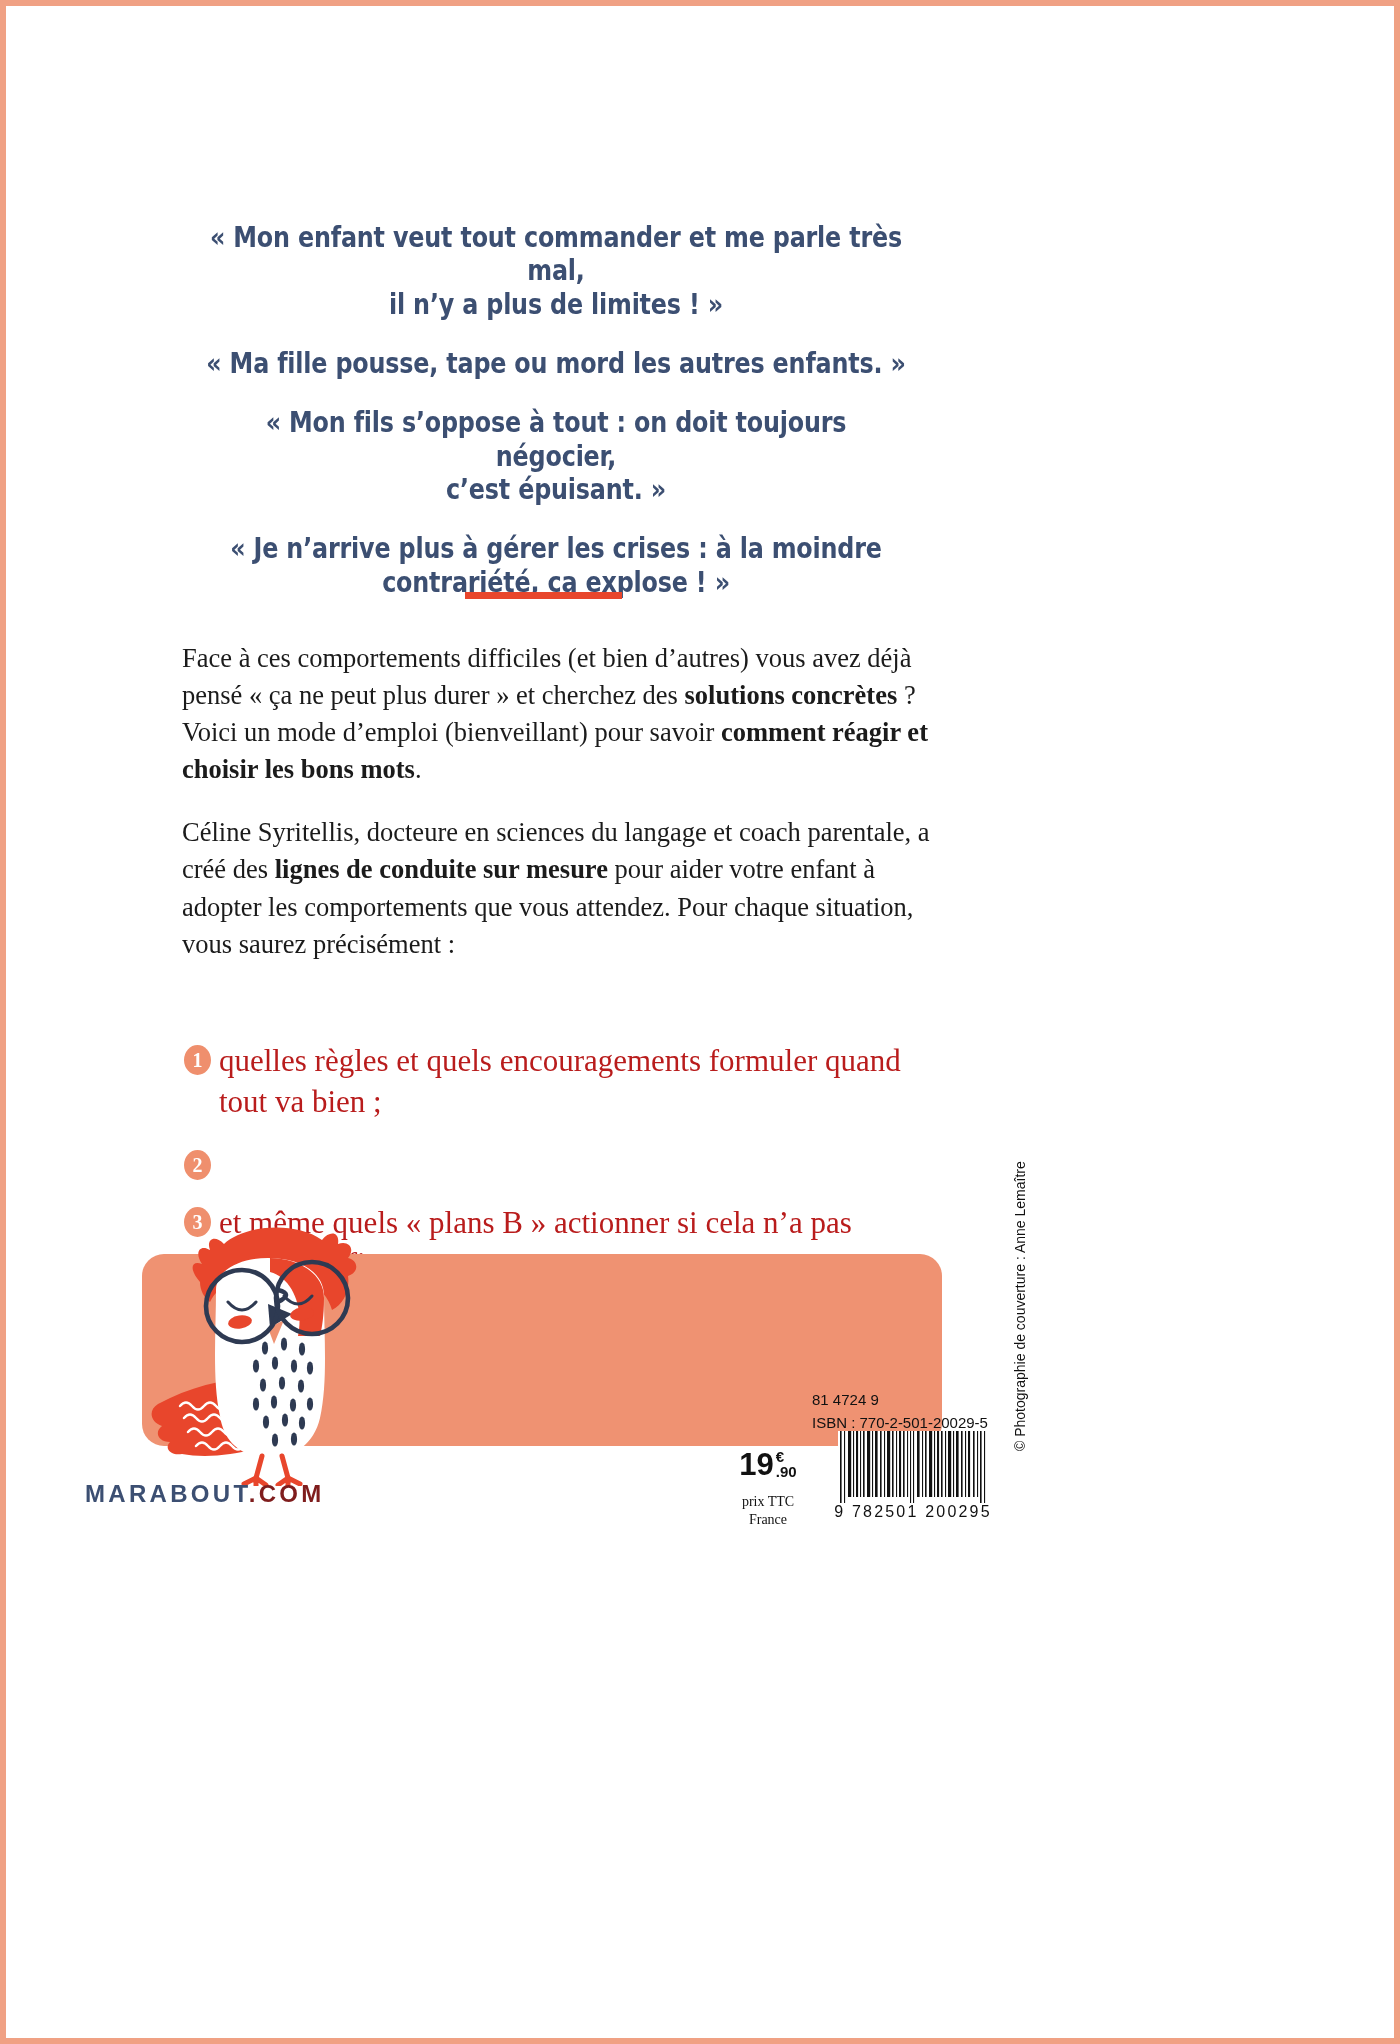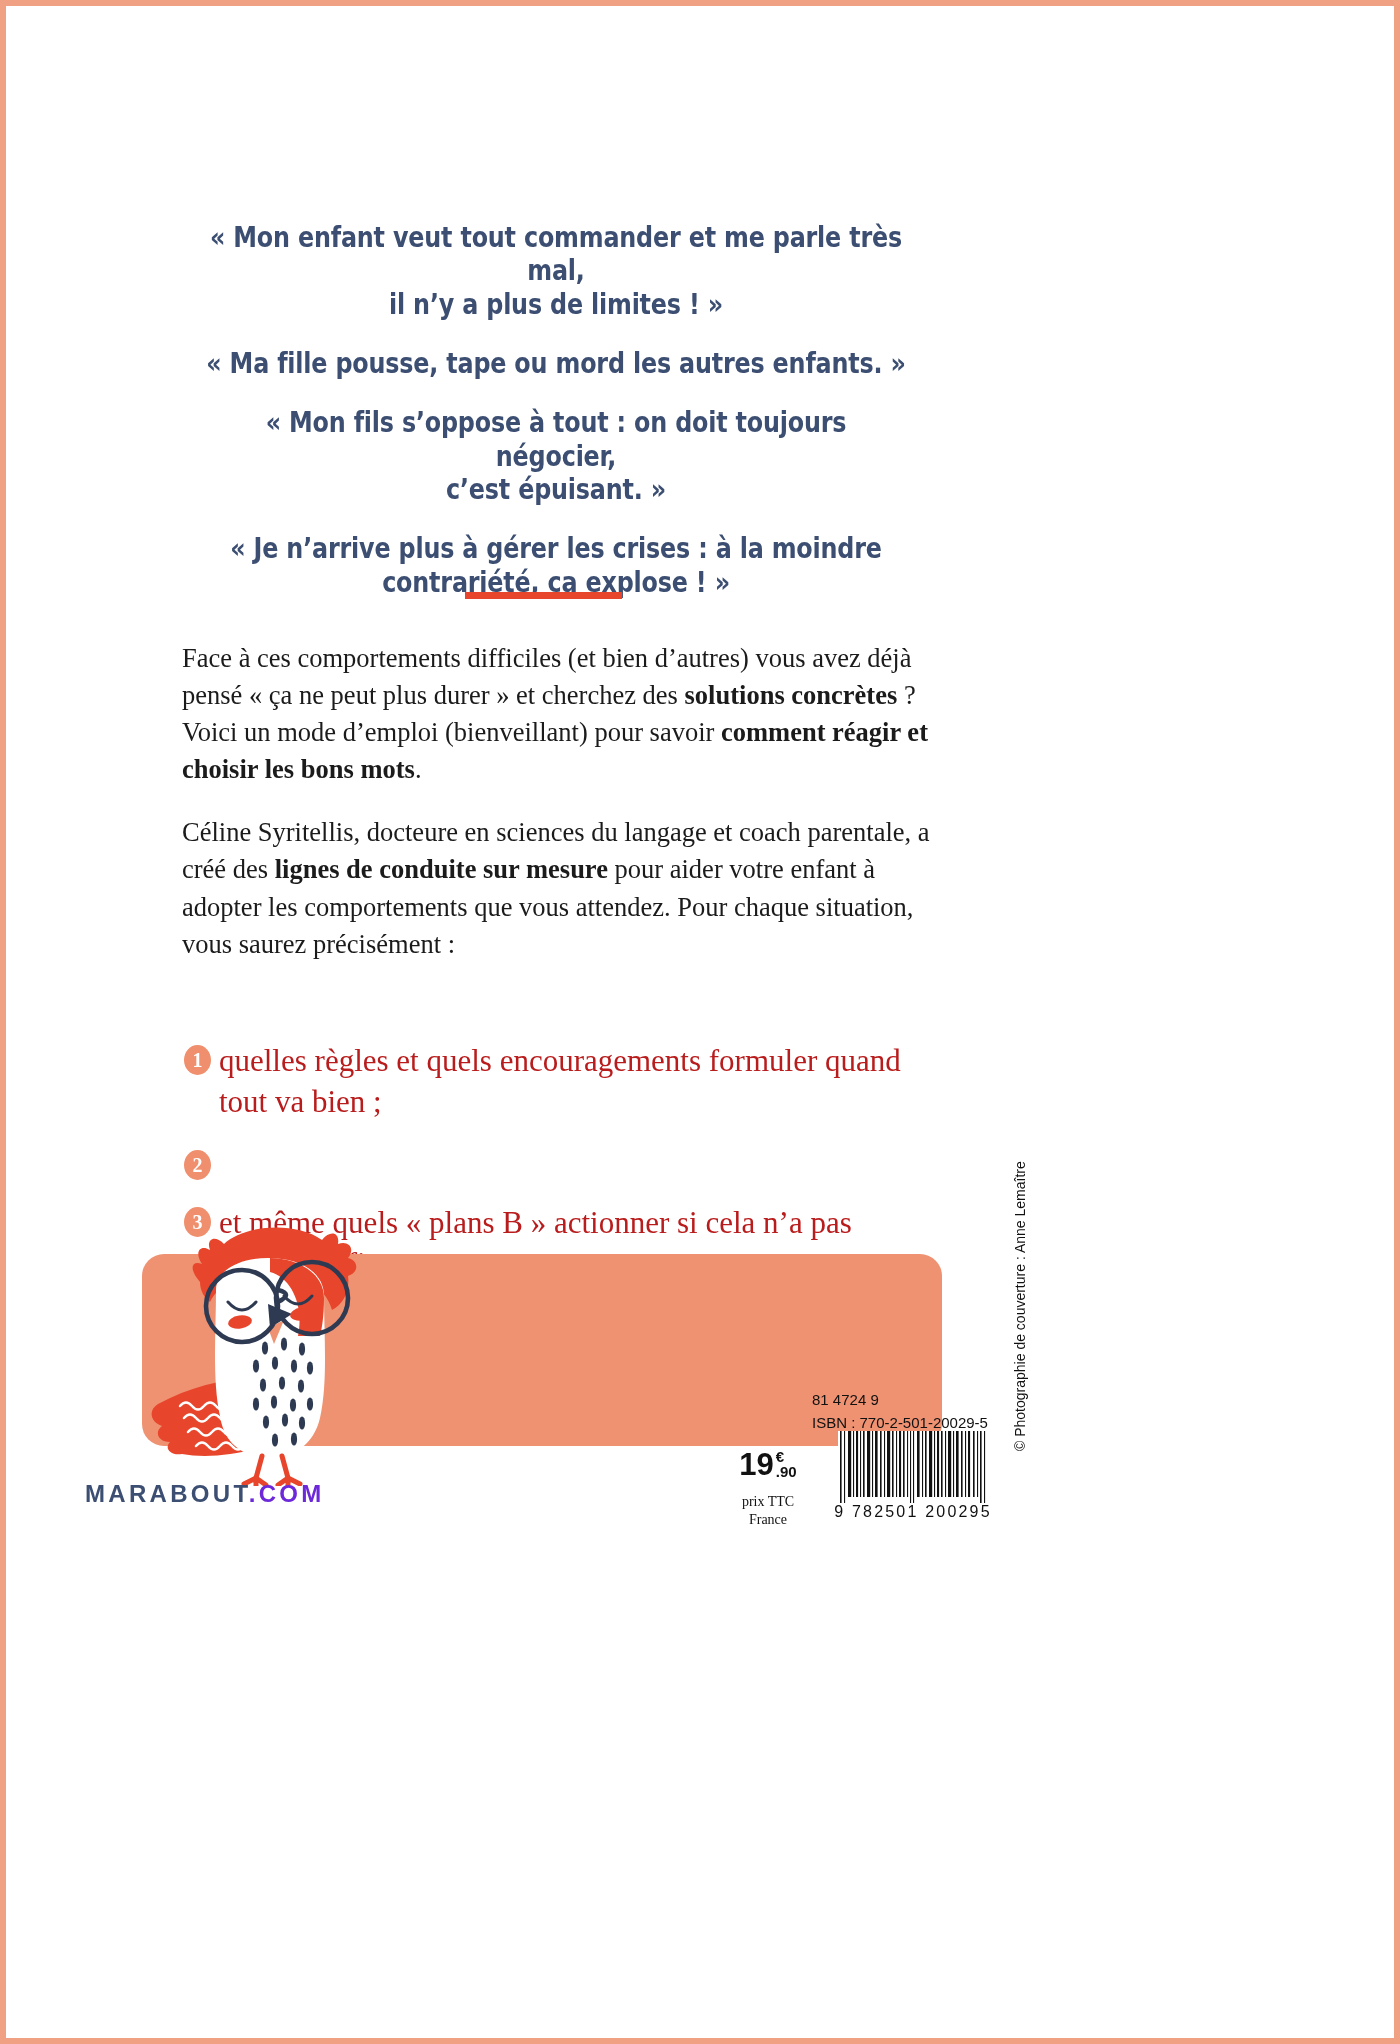--- a/index.html
+++ b/index.html
@@ -191,21 +191,21 @@
   
   .logo {
     position: absolute;
     left: 79px; top: 1474px;
     font-family: "Liberation Sans", sans-serif;
     font-weight: bold;
     font-size: 24px;
     letter-spacing: 3.3px;
   }
   .logo .mara { color: #3c4f72; }
-  .logo .dotcom { color: #6d28d9; text-align: center; }
+  .logo .dotcom { color: #7f1d1d; text-align: center; }
 
   
   .credit {
     position: absolute;
     left: 1006px; top: 1255px;
     transform-origin: left top;
     transform: rotate(-90deg) translateX(-190px);
     white-space: nowrap;
     font-family: "Liberation Sans", sans-serif;
     font-size: 14px;

